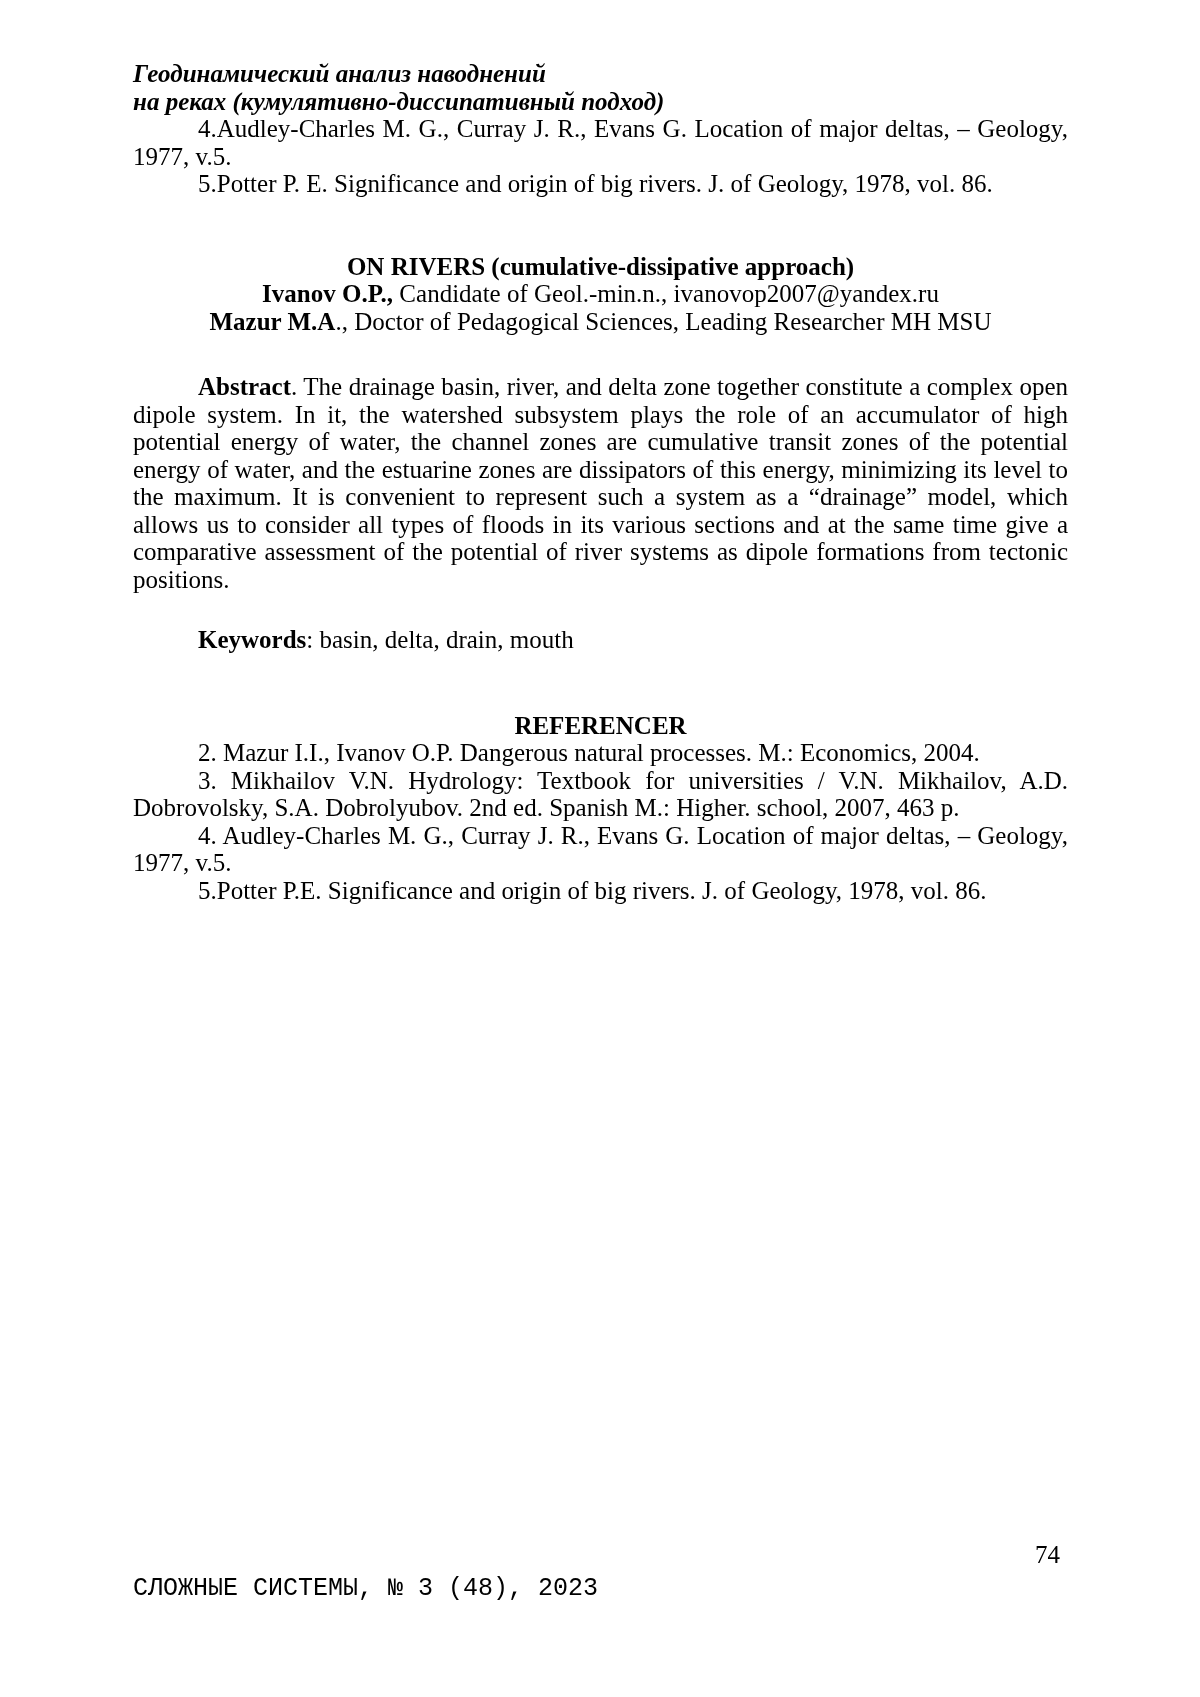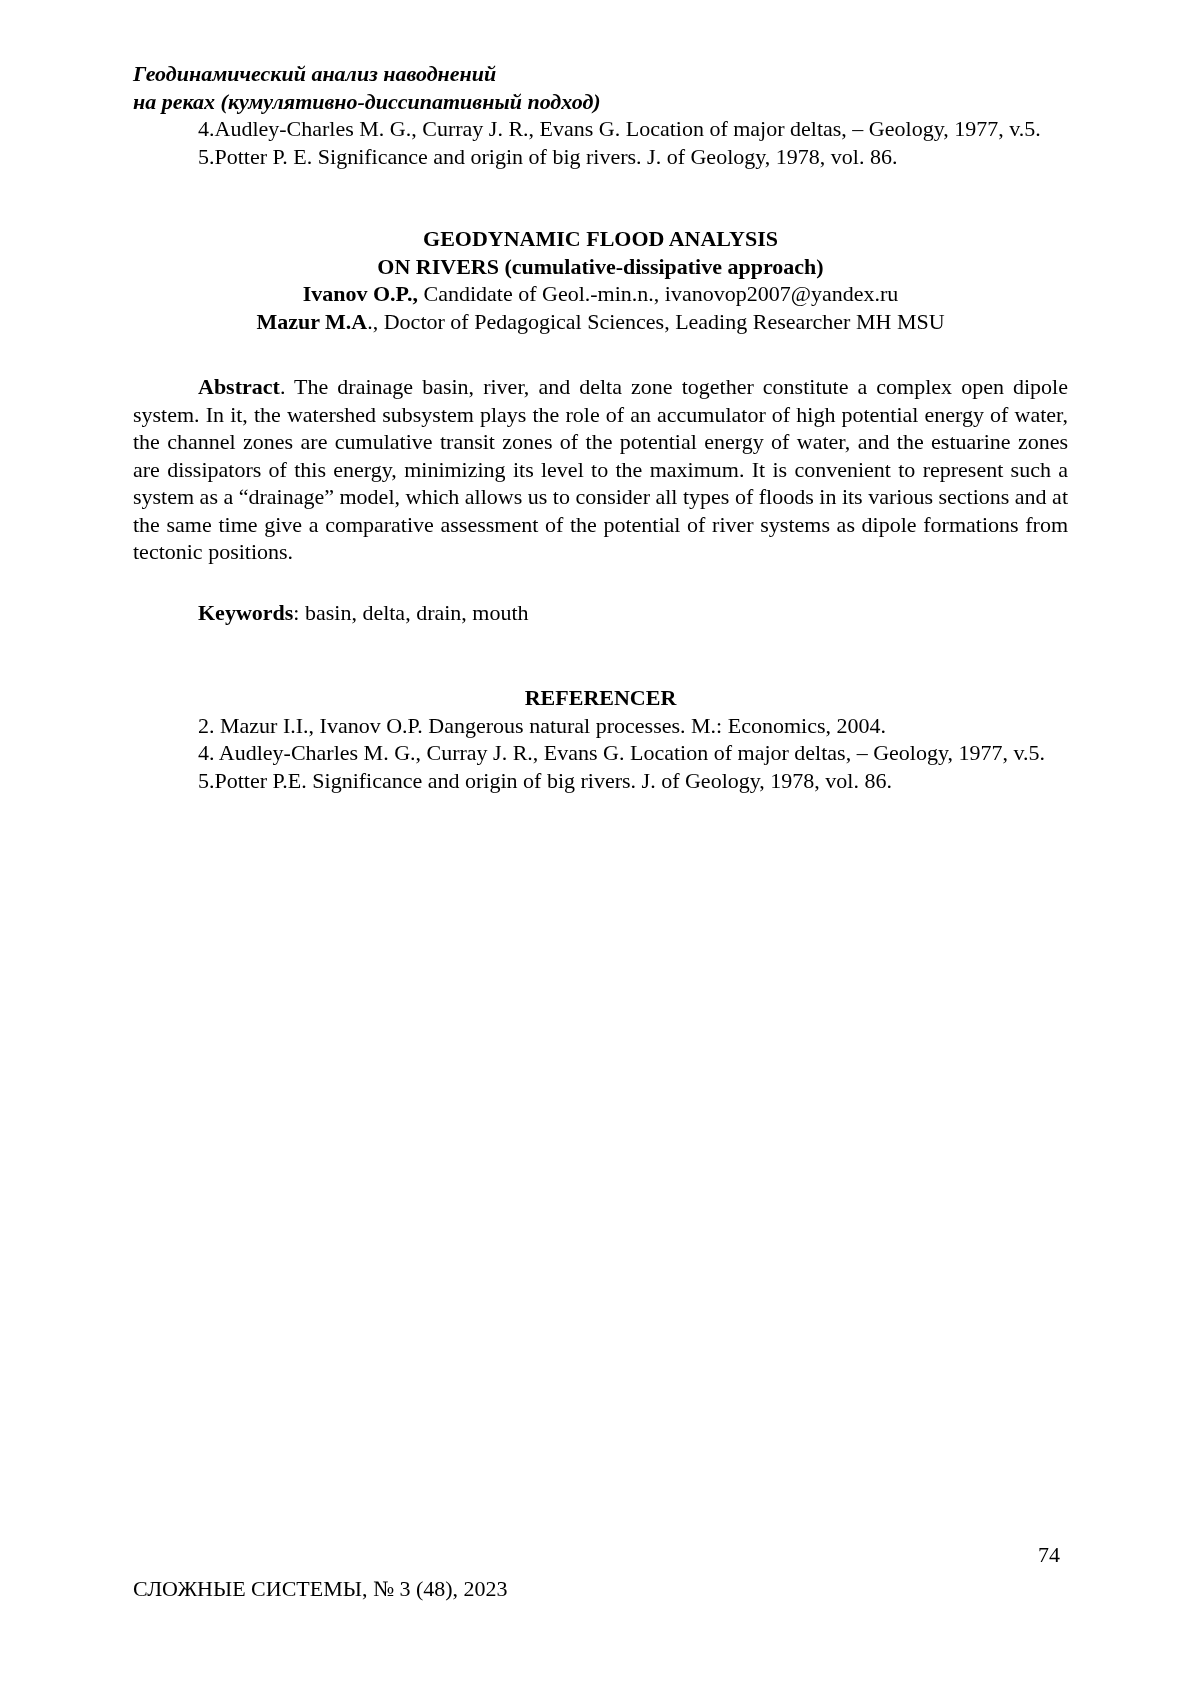--- a/index.html
+++ b/index.html
@@ -7,21 +7,21 @@
     padding: 0;
     background: #ffffff;
   }
   .page {
     position: relative;
     width: 1200px;
     height: 1697px;
     background: #ffffff;
     color: #000000;
     font-family: "Liberation Serif", "DejaVu Serif", serif;
-    font-size: 22px;
+    font-size: 25px;
     line-height: 27.5px;
     overflow: hidden;
   }
   .content {
     position: absolute;
     left: 133px;
     top: 60px;
     width: 935px;
   }
   .running-header {
@@ -54,50 +54,51 @@
     position: absolute;
     top: 1541px;
     right: 140px;
     text-align: right;
     margin-left: 31px;
   }
   .footer-journal {
     position: absolute;
     top: 1575px;
     left: 133px;
+    font-family: Liberation Mono, monospace;
   }
 </style>
 </head>
 <body>
 
 <div class="page">
   <div class="content">
 
     <div class="running-header">
       <p>Геодинамический анализ наводнений</p>
       <p>на реках (кумулятивно-диссипативный подход)</p>
     </div>
 
     <p class="body-par top-ref-1">4.Audley-Charles M. G., Curray J. R., Evans G. Location of major deltas, – Geology, 1977, v.5.</p>
     <p class="body-par">5.Potter P. E. Significance and origin of big rivers. J. of Geology, 1978, vol. 86.</p>
 
     <div class="title-block">
-      <p class="title-line">GEODYNAMIC FLOOD ANALYSIS</p>
       <p class="title-line">ON RIVERS (cumulative-dissipative approach)</p>
       <p><span class="author-name">Ivanov O.P.,</span><span> Candidate of Geol.-min.n., ivanovop2007@yandex.ru</span></p>
       <p><span class="author-name">Mazur M.A</span><span>., Doctor of Pedagogical Sciences, Leading Researcher MH MSU</span></p>
     </div>
 
     <p class="body-par abstract-par"><span class="bold">Abstract</span><span>. The drainage basin, river, and delta zone together constitute a complex open dipole system. In it, the watershed subsystem plays the role of an accumulator of high potential energy of water, the channel zones are cumulative transit zones of the potential energy of water, and the estuarine zones are dissipators of this energy, minimizing its level to the maximum. It is convenient to represent such a system as a “drainage” model, which allows us to consider all types of floods in its various sections and at the same time give a comparative assessment of the potential of river systems as dipole formations from tectonic positions.</span></p>
 
     <p class="body-par keywords-par"><span class="bold">Keywords</span><span>: basin, delta, drain, mouth</span></p>
 
     <p class="ref-heading">REFERENCER</p>
 
     <p class="body-par">2. Mazur I.I., Ivanov O.P. Dangerous natural processes. M.: Economics, 2004.</p>
+    <p class="body-par">3. Mikhailov V.N. Hydrology: Textbook for universities / V.N. Mikhailov, A.D. Dobrovolsky, S.A. Dobrolyubov. 2nd ed. Spanish M.: Higher. school, 2007, 463 p.</p>
     <p class="body-par">4. Audley-Charles M. G., Curray J. R., Evans G. Location of major deltas, – Geology, 1977, v.5.</p>
     <p class="body-par">5.Potter P.E. Significance and origin of big rivers. J. of Geology, 1978, vol. 86.</p>
 
   </div>
 
   <div class="footer-page-number">74</div>
   <div class="footer-journal">СЛОЖНЫЕ СИСТЕМЫ, № 3 (48), 2023</div>
 </div>
 
 </body></html>

